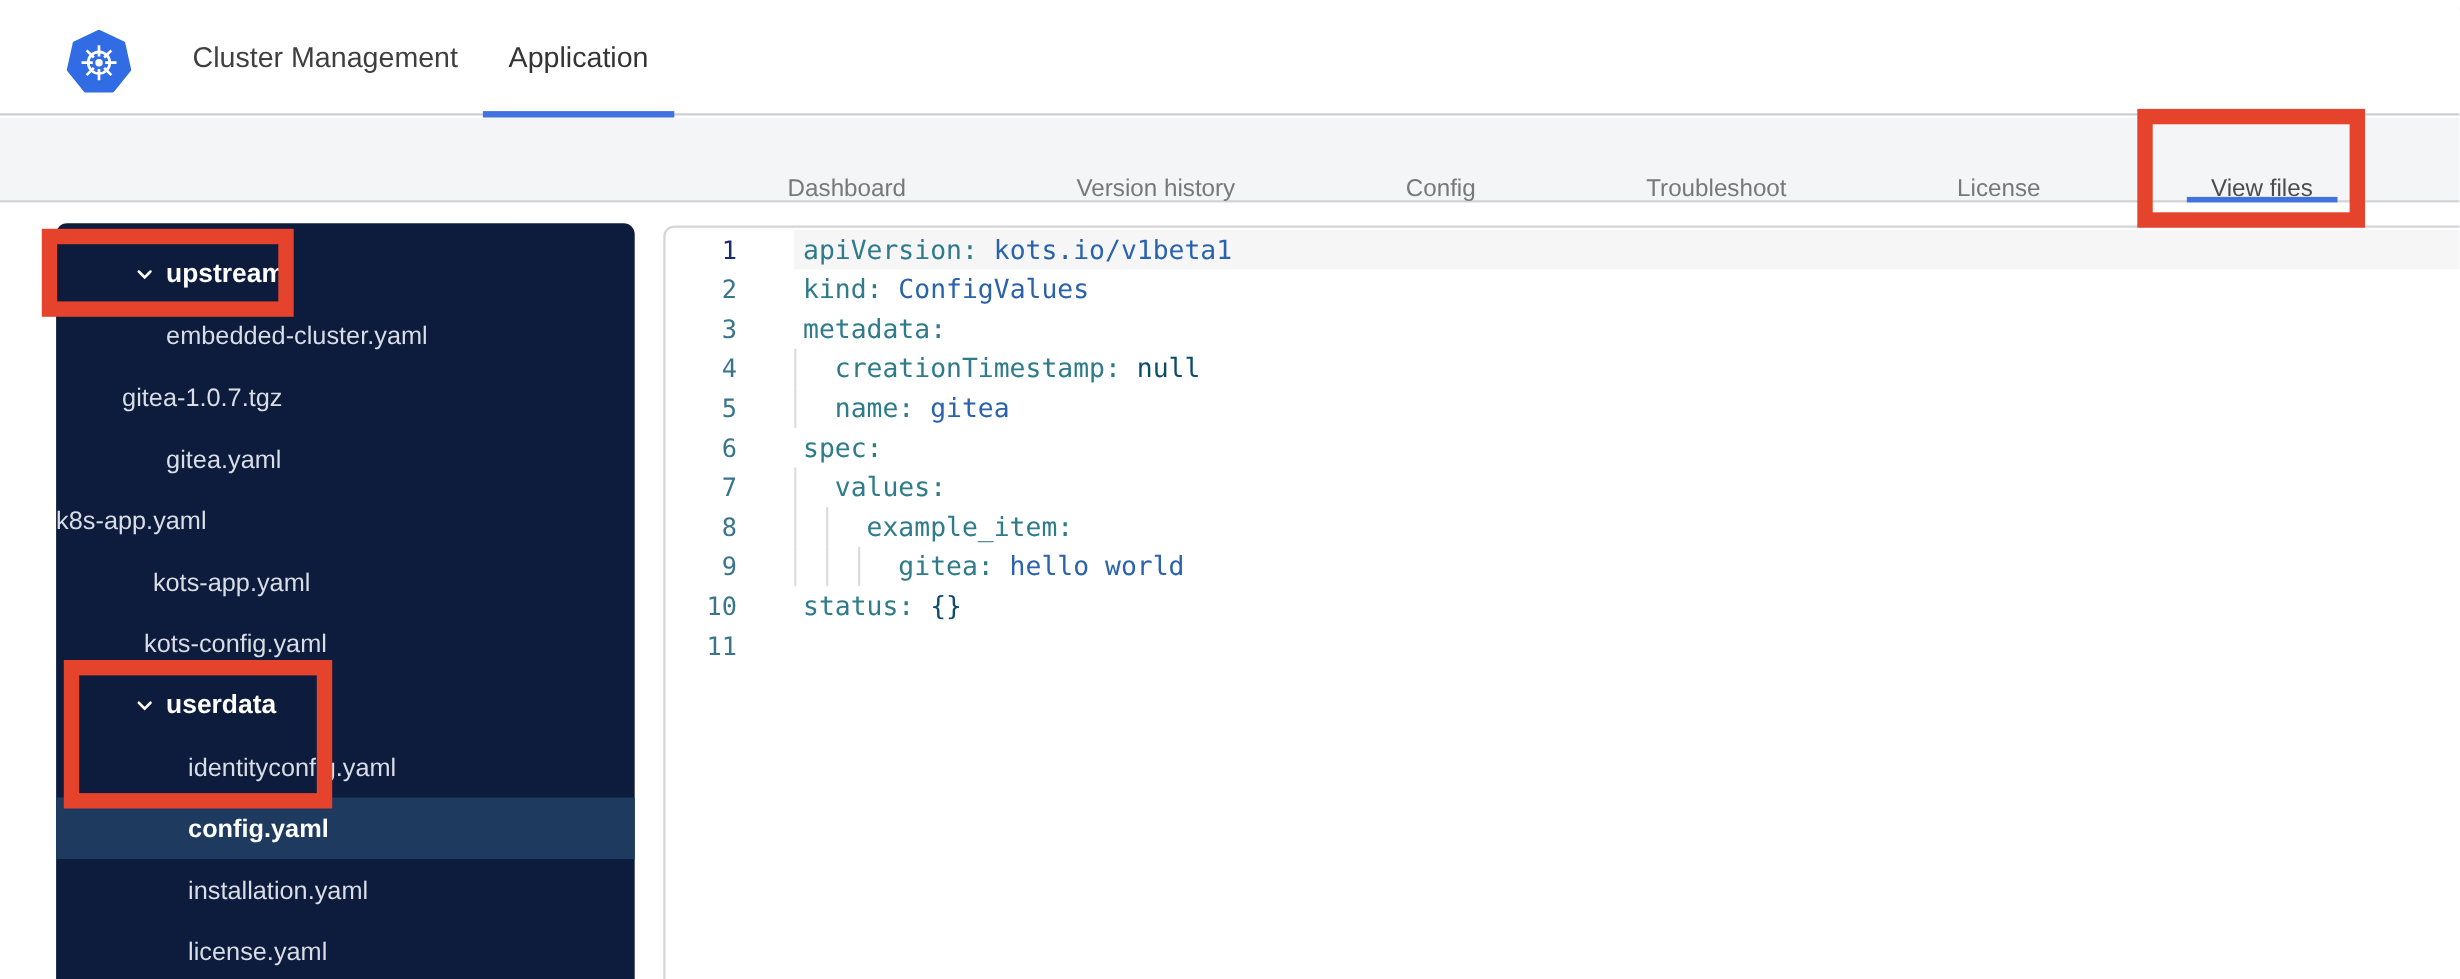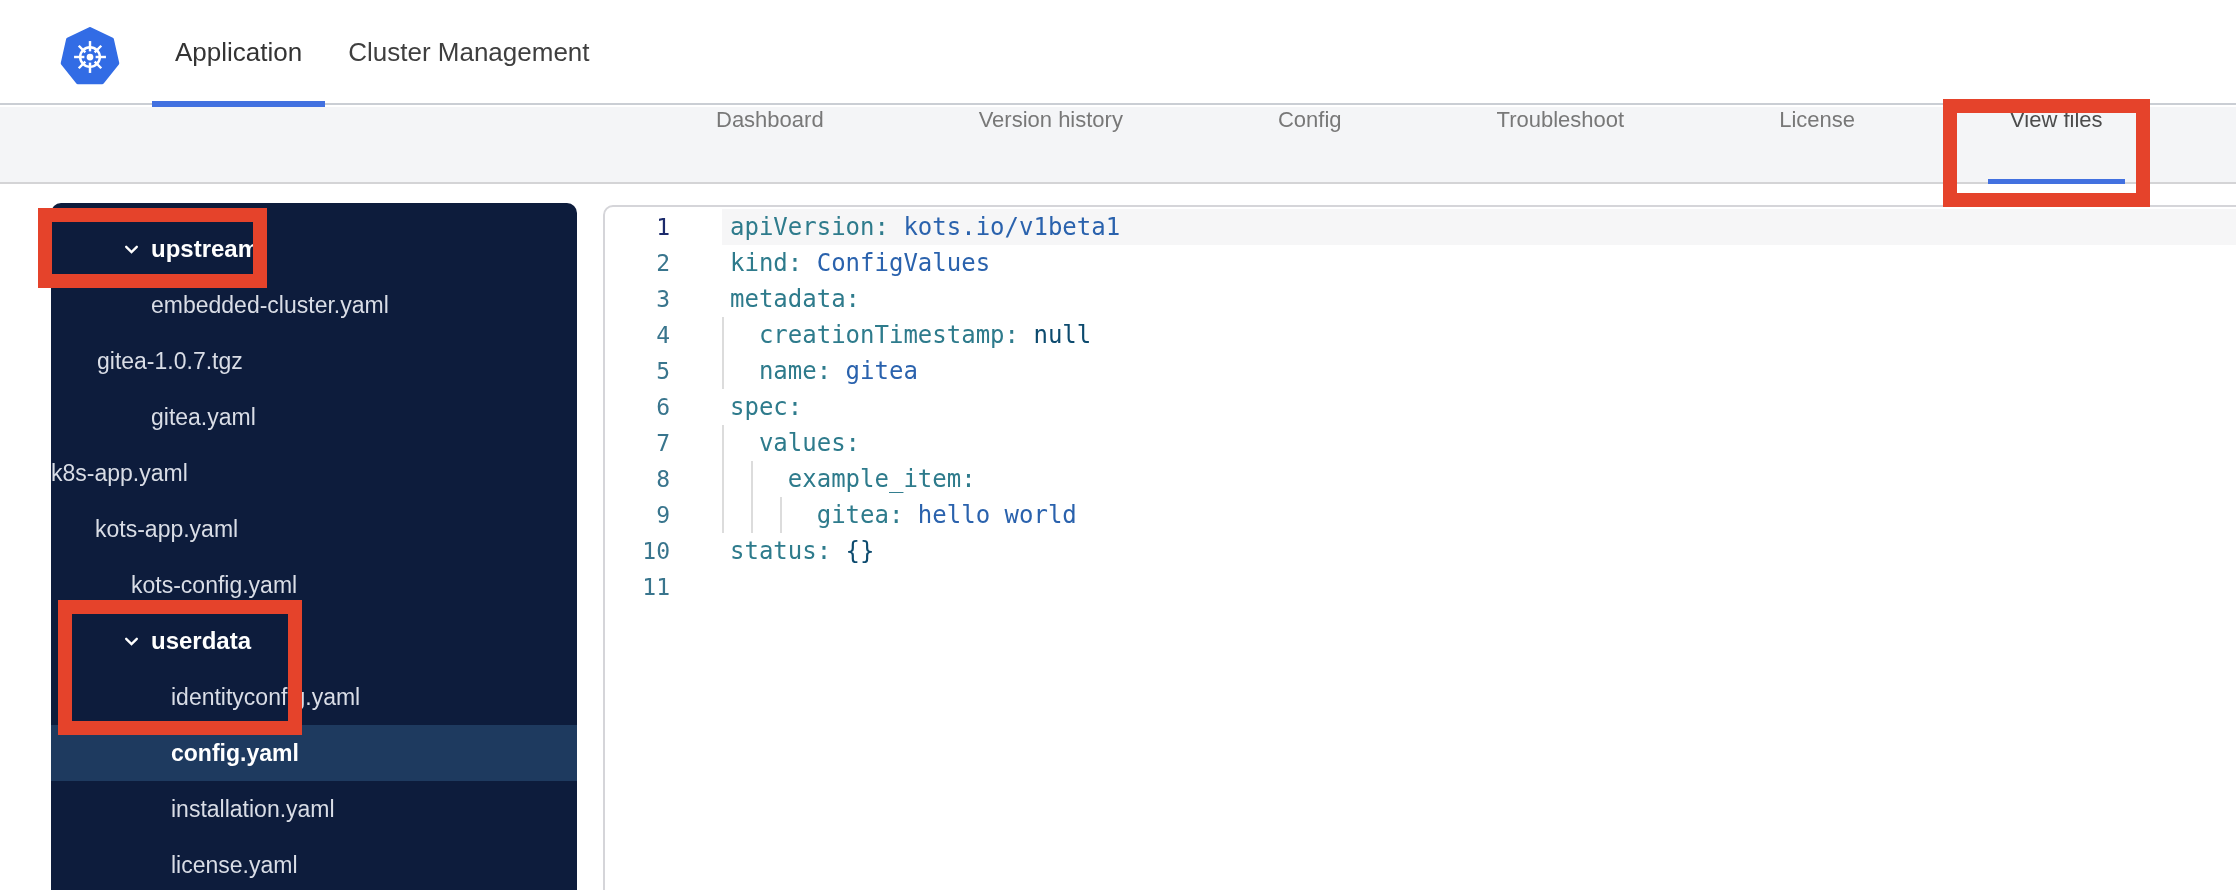--- a/index.html
+++ b/index.html
@@ -30,21 +30,21 @@
   }
   .top-tab.active .underline { display:block; }
 
   
   .app-nav {
     position:absolute; left:0; top:107px; width:2236px; height:77px;
     background:#f4f5f7; border-bottom:2px solid #d4d4d6;
   }
   .app-tabs { position:absolute; left:716px; top:0; height:77px; display:flex; gap:155px; }
   .app-tab {
-    position:relative; height:77px; display:flex; align-items:flex-start;
+    position:relative; height:77px; display:flex; align-items:flex-end;
     font-size:22px; color:#787878; cursor:pointer; white-space:nowrap;
   }
   .app-tab.active { color:#4c4c4c; }
   .app-tab .underline {
     position:absolute; left:-22px; right:-22px; bottom:0; height:5px; background:#4271e0; display:none;
   }
   .app-tab.active .underline { display:block; }
 
   
   .file-tree {
@@ -107,26 +107,26 @@
         <line x1="15" y1="32" x2="26" y2="32"></line>
         <line x1="38" y1="32" x2="49" y2="32"></line>
         <line x1="20" y1="20" x2="27" y2="27"></line>
         <line x1="37" y1="37" x2="44" y2="44"></line>
         <line x1="44" y1="20" x2="37" y2="27"></line>
         <line x1="27" y1="37" x2="20" y2="44"></line>
       </g>
       <circle cx="32" cy="32" r="3.6" fill="#ffffff"></circle>
     </svg>
     <div class="top-tabs">
+        <div class="top-tab">
+          <span>Cluster Management</span>
+        </div>
         <div class="top-tab active">
           <span>Application</span>
           <div class="underline"></div>
-        </div>
-        <div class="top-tab">
-          <span>Cluster Management</span>
         </div>
       </div>
   </div>
 
   <div class="app-nav">
     <div class="app-tabs">
         <div class="app-tab">
           <span>Dashboard</span>
         </div>
         <div class="app-tab">
@@ -151,30 +151,30 @@
   <div class="file-tree">
       <div class="tree-row folder" style="padding-left: 72px;">
         <svg viewBox="0 0 16 16" class="chevron">
           <path d="M3 5.5l5 5 5-5" fill="none" stroke="#ffffff" stroke-width="2.2" stroke-linecap="round"></path>
         </svg>
         <span class="tree-label">upstream</span>
       </div>
       <div class="tree-row file" style="padding-left: 100px;">
         <span class="tree-label">embedded-cluster.yaml</span>
       </div>
-      <div class="tree-row file" style="padding-left: 46px;">
+      <div class="tree-row file" style="padding-left: 60px;">
         <span class="tree-label">gitea-1.0.7.tgz</span>
       </div>
       <div class="tree-row file" style="padding-left: 100px;">
         <span class="tree-label">gitea.yaml</span>
       </div>
       <div class="tree-row file" style="">
         <span class="tree-label">k8s-app.yaml</span>
       </div>
-      <div class="tree-row file" style="padding-left: 44px;">
+      <div class="tree-row file" style="padding-left: 88px;">
         <span class="tree-label">kots-app.yaml</span>
       </div>
       <div class="tree-row file" style="padding-left: 80px;">
         <span class="tree-label">kots-config.yaml</span>
       </div>
       <div class="tree-row folder" style="padding-left: 72px;">
         <svg viewBox="0 0 16 16" class="chevron">
           <path d="M3 5.5l5 5 5-5" fill="none" stroke="#ffffff" stroke-width="2.2" stroke-linecap="round"></path>
         </svg>
         <span class="tree-label">userdata</span>

